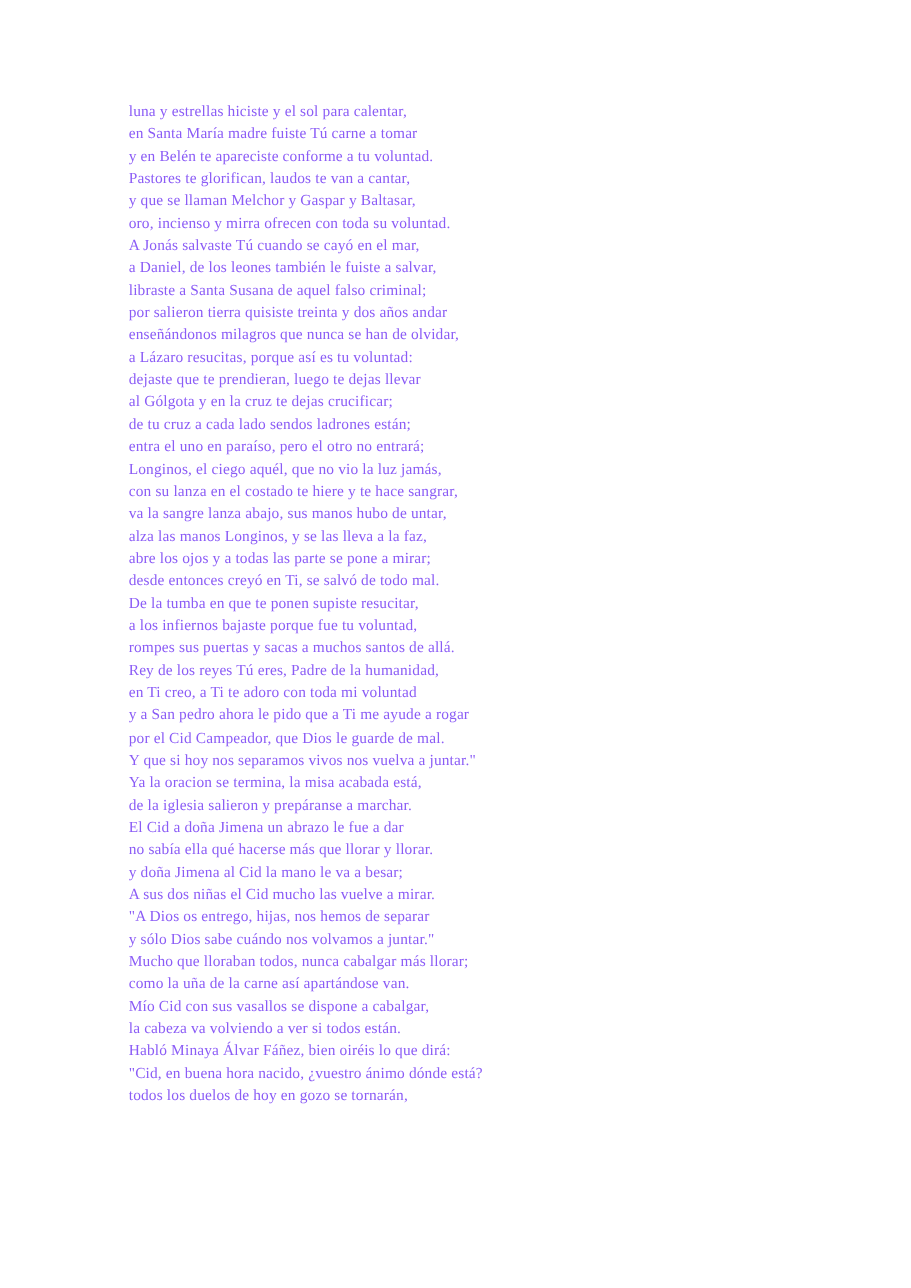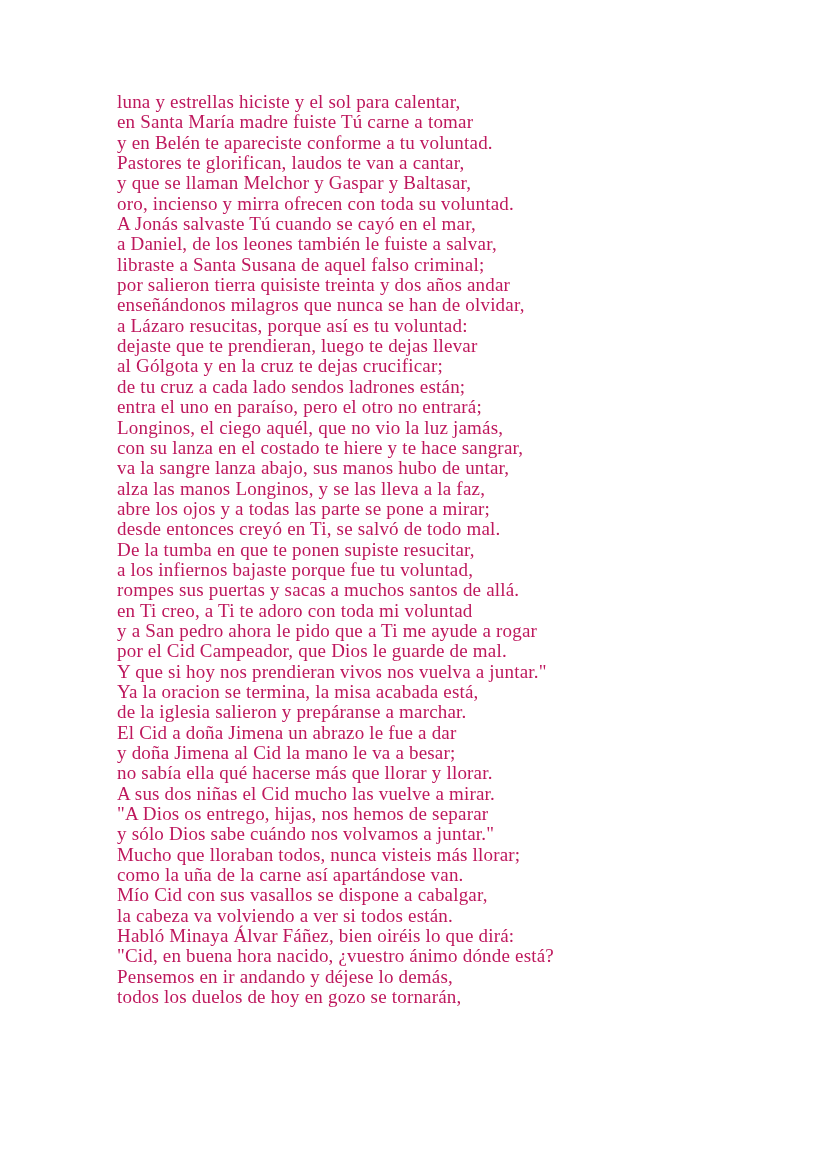--- a/index.html
+++ b/index.html
@@ -20,25 +20,25 @@
     background: #ffffff;
     box-sizing: border-box;
   }
   .poem-block {
     position: absolute;
     left: 117px;
     top: 92px;
     width: 620px;
   }
   .poem-line {
-    font-size: 19px;
+    font-size: 14px;
     line-height: 20.35px;
     white-space: pre-wrap;
     letter-spacing: 0.01em;
-    color: #be185d;
+    color: #8b5cf6;
   }
 </style>
 </head>
 <body>
 
 <div class="page">
   <div class="poem-block">
     <div class="poem-line">luna y estrellas hiciste y el sol para calentar,</div>
     <div class="poem-line">en Santa María madre fuiste Tú carne a tomar</div>
     <div class="poem-line">y en Belén te apareciste conforme a tu voluntad.</div>
@@ -57,34 +57,34 @@
     <div class="poem-line">entra el uno en paraíso, pero el otro no entrará;</div>
     <div class="poem-line">Longinos, el ciego aquél, que no vio la luz jamás,</div>
     <div class="poem-line">con su lanza en el costado te hiere y te hace sangrar,</div>
     <div class="poem-line">va la sangre lanza abajo, sus manos hubo de untar,</div>
     <div class="poem-line">alza las manos Longinos, y se las lleva a la faz,</div>
     <div class="poem-line">abre los ojos y a todas las parte se pone a mirar;</div>
     <div class="poem-line">desde entonces creyó en Ti, se salvó de todo mal.</div>
     <div class="poem-line">De la tumba en que te ponen supiste resucitar,</div>
     <div class="poem-line">a los infiernos bajaste porque fue tu voluntad,</div>
     <div class="poem-line">rompes sus puertas y sacas a muchos santos de allá.</div>
+    <div class="poem-line">Rey de los reyes Tú eres, Padre de la humanidad,</div>
     <div class="poem-line">en Ti creo, a Ti te adoro con toda mi voluntad</div>
     <div class="poem-line">y a San pedro ahora le pido que a Ti me ayude a rogar</div>
     <div class="poem-line">por el Cid Campeador, que Dios le guarde de mal.</div>
-    <div class="poem-line">Y que si hoy nos prendieran vivos nos vuelva a juntar."</div>
+    <div class="poem-line">Y que si hoy nos separamos vivos nos vuelva a juntar."</div>
     <div class="poem-line">Ya la oracion se termina, la misa acabada está,</div>
     <div class="poem-line">de la iglesia salieron y prepáranse a marchar.</div>
     <div class="poem-line">El Cid a doña Jimena un abrazo le fue a dar</div>
+    <div class="poem-line">no sabía ella qué hacerse más que llorar y llorar.</div>
     <div class="poem-line">y doña Jimena al Cid la mano le va a besar;</div>
-    <div class="poem-line">no sabía ella qué hacerse más que llorar y llorar.</div>
     <div class="poem-line">A sus dos niñas el Cid mucho las vuelve a mirar.</div>
     <div class="poem-line">"A Dios os entrego, hijas, nos hemos de separar</div>
     <div class="poem-line">y sólo Dios sabe cuándo nos volvamos a juntar."</div>
-    <div class="poem-line">Mucho que lloraban todos, nunca visteis más llorar;</div>
+    <div class="poem-line">Mucho que lloraban todos, nunca cabalgar más llorar;</div>
     <div class="poem-line">como la uña de la carne así apartándose van.</div>
     <div class="poem-line">Mío Cid con sus vasallos se dispone a cabalgar,</div>
     <div class="poem-line">la cabeza va volviendo a ver si todos están.</div>
     <div class="poem-line">Habló Minaya Álvar Fáñez, bien oiréis lo que dirá:</div>
     <div class="poem-line">"Cid, en buena hora nacido, ¿vuestro ánimo dónde está?</div>
-    <div class="poem-line">Pensemos en ir andando y déjese lo demás,</div>
     <div class="poem-line">todos los duelos de hoy en gozo se tornarán,</div>
   </div>
 </div>
 
 </body></html>

